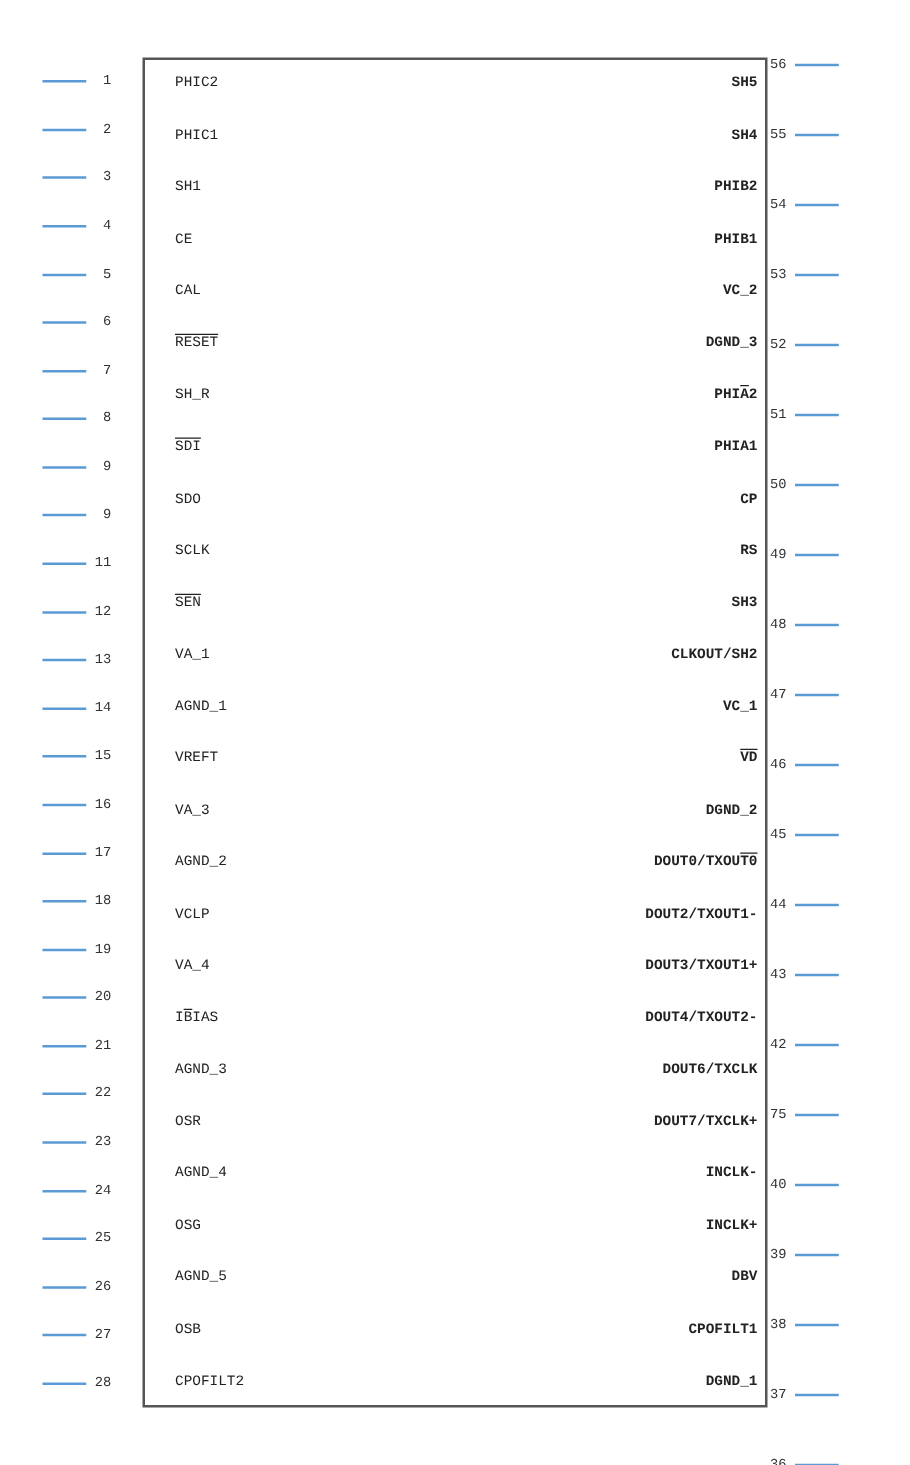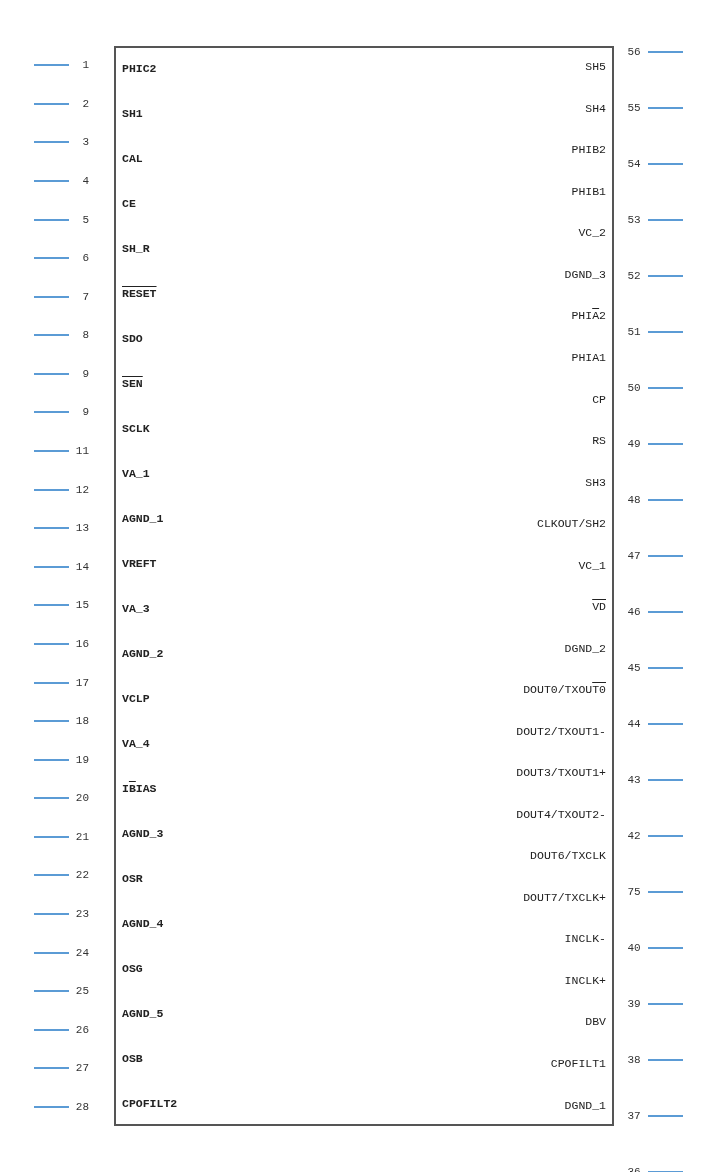--- a/index.html
+++ b/index.html
@@ -44,21 +44,21 @@
       flex-direction: column;
     }
     .pins-left {
       left: 0;
       width: 80px;
       align-items: flex-start;
     }
     .pins-right {
       right: 0;
       width: 80px;
-      align-items: center;
+      align-items: flex-start;
       gap: 44px;
     }
     .pin-row {
       flex: 1;
       display: flex;
       align-items: center;
       position: relative;
     }
     .pin-left {
       display: flex;
@@ -113,31 +113,31 @@
       display: flex;
       flex-direction: column;
       align-items: flex-end;
     }
     .pin-label-row {
       flex: 1;
       display: flex;
       align-items: center;
       font-size: 11.5px;
       color: #222;
-      padding-left: 6px;
-      font-weight: bold;
+      padding-left: 24px;
     }
     .pin-label-row-right {
       flex: 1;
       display: flex;
       align-items: center;
       justify-content: flex-end;
       font-size: 11.5px;
       color: #222;
       padding-right: 6px;
+      font-weight: bold;
     }
     .overline {
       text-decoration: overline;
     }
   </style>
 </head>
 <body>
 
 <div class="page">
   <div class="ic-container">
@@ -481,32 +481,36 @@
         <div class="pin-row">
     <div class="pin-right">
       <span class="pin-number-right">29</span>
       <div class="pin-line-right"></div>
     </div>
   </div>
       </div>
 
     <div class="pin-labels-left" id="labels-left-container">
         <div class="pin-label-row">PHIC2</div>
+        <div class="pin-label-row">PHIC1</div>
         <div class="pin-label-row">SH1</div>
+        <div class="pin-label-row">CE</div>
         <div class="pin-label-row">CAL</div>
-        <div class="pin-label-row">CE</div>
-        <div class="pin-label-row">SH_R</div>
         <div class="pin-label-row">
           <span class="overline">RESET</span>
         </div>
+        <div class="pin-label-row">SH_R</div>
+        <div class="pin-label-row">
+          <span class="overline">SDI</span>
+        </div>
         <div class="pin-label-row">SDO</div>
+        <div class="pin-label-row">SCLK</div>
         <div class="pin-label-row">
           <span class="overline">SEN</span>
         </div>
-        <div class="pin-label-row">SCLK</div>
         <div class="pin-label-row">VA_1</div>
         <div class="pin-label-row">AGND_1</div>
         <div class="pin-label-row">VREFT</div>
         <div class="pin-label-row">VA_3</div>
         <div class="pin-label-row">AGND_2</div>
         <div class="pin-label-row">VCLP</div>
         <div class="pin-label-row">VA_4</div>
         <div class="pin-label-row">I<span class="overline">B</span>IAS</div>
         <div class="pin-label-row">AGND_3</div>
         <div class="pin-label-row">OSR</div>

